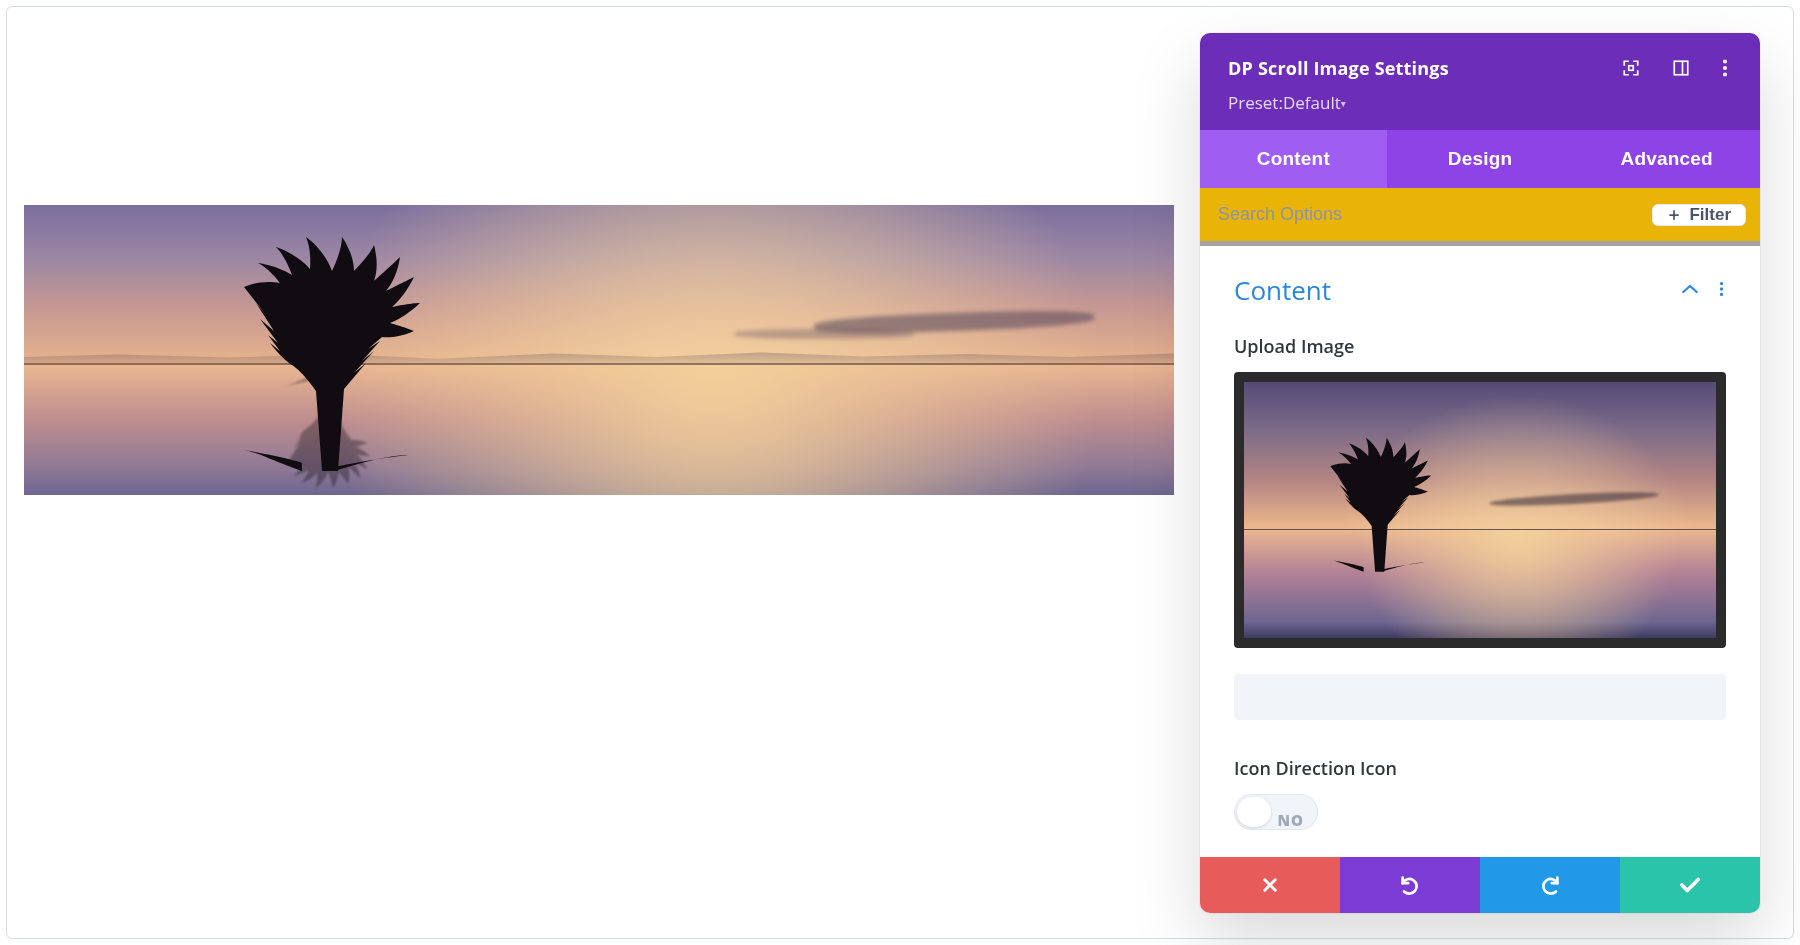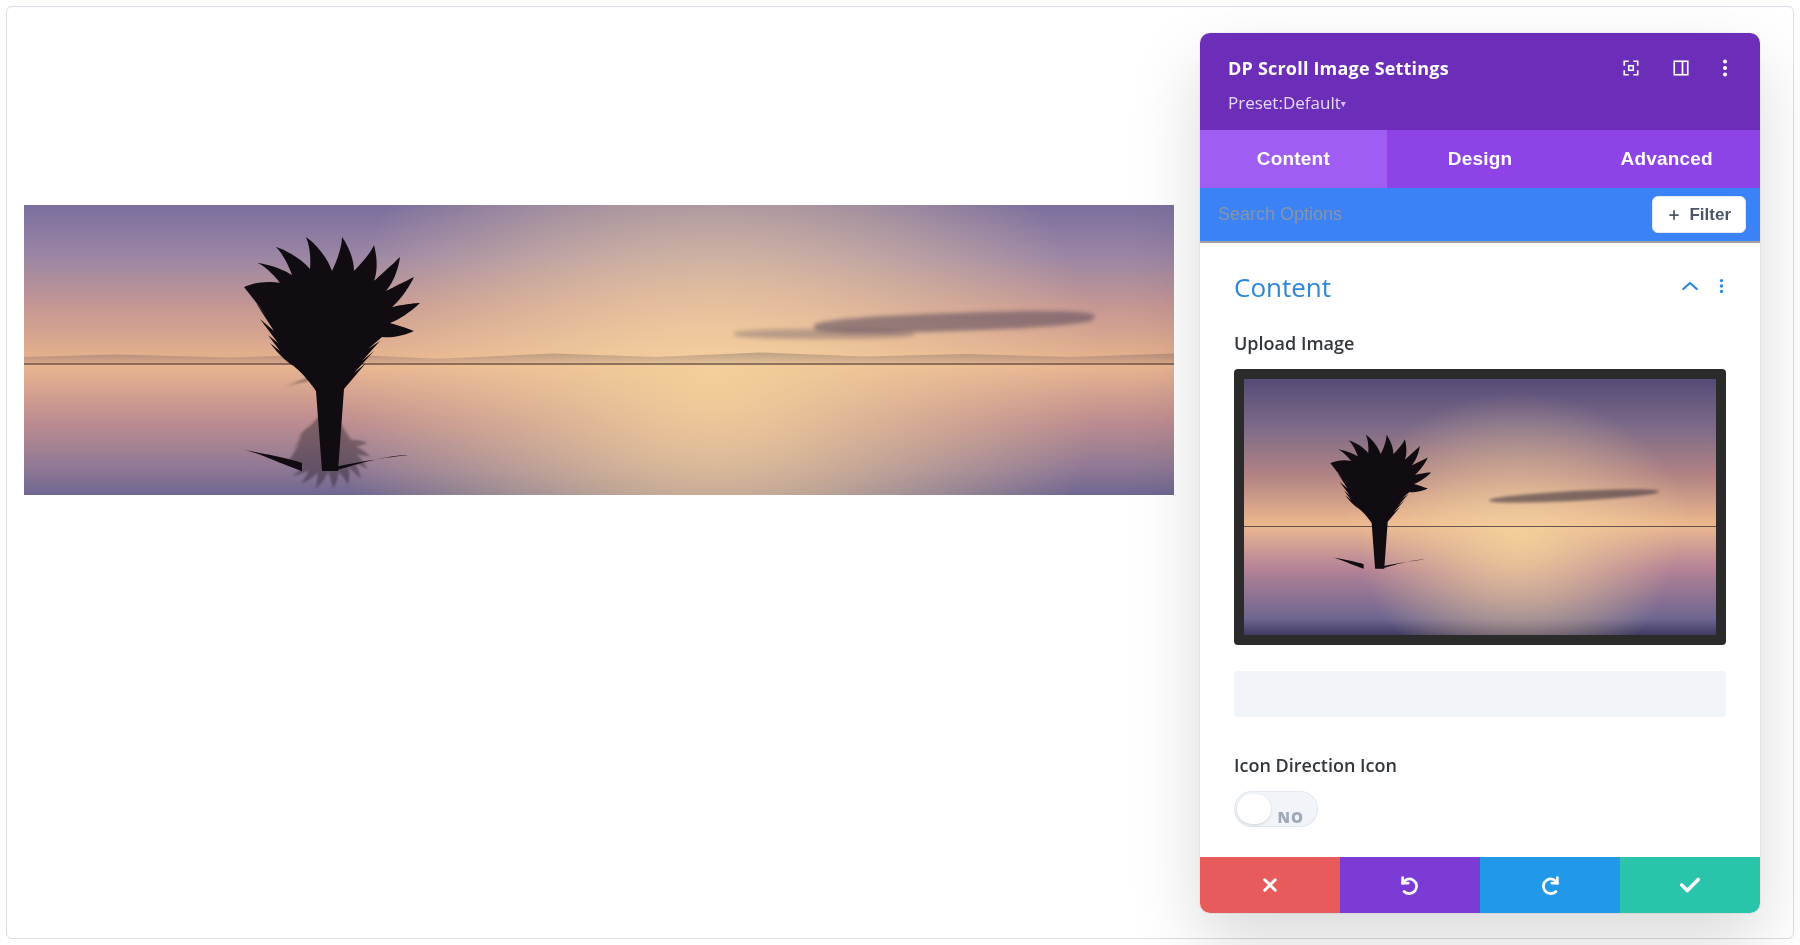--- a/index.html
+++ b/index.html
@@ -63,22 +63,22 @@
   .preset .caret { font-size:10px; opacity:.85; }
 
   .tabs { display:flex; background:#8e43e7; color:#fff; }
   .tabs button {
     flex:1; background:none; border:none; color:#fff; font-size:19px; font-weight:700;
     padding:18px 0; cursor:pointer; letter-spacing:.2px;
   }
   .tabs button.active { background:#a05df1; }
 
   .search-row {
-    display:flex; background:#3b82f6; padding:0 10px 0 0;
-    border-bottom:2px solid #a3a3a3;
+    display:flex; align-items:center; background:#eab308; padding:0 10px 0 0;
+    border-bottom:5px solid #a3a3a3;
   }
   .search-row input {
     flex:1; border:none; background:transparent; font-size:18px; color:#2d3748;
     padding:16px 18px; outline:none;
   }
   .search-row input::placeholder { color:#8a94a6; }
   .filter-btn {
     display:flex; align-items:center; gap:8px; background:#ffffff; border:1px solid #e3e8f0; border-radius:6px;
     padding:0 14px; color:#4a5568; font-size:17px; font-weight:600; cursor:pointer; margin:8px 4px;
   }

